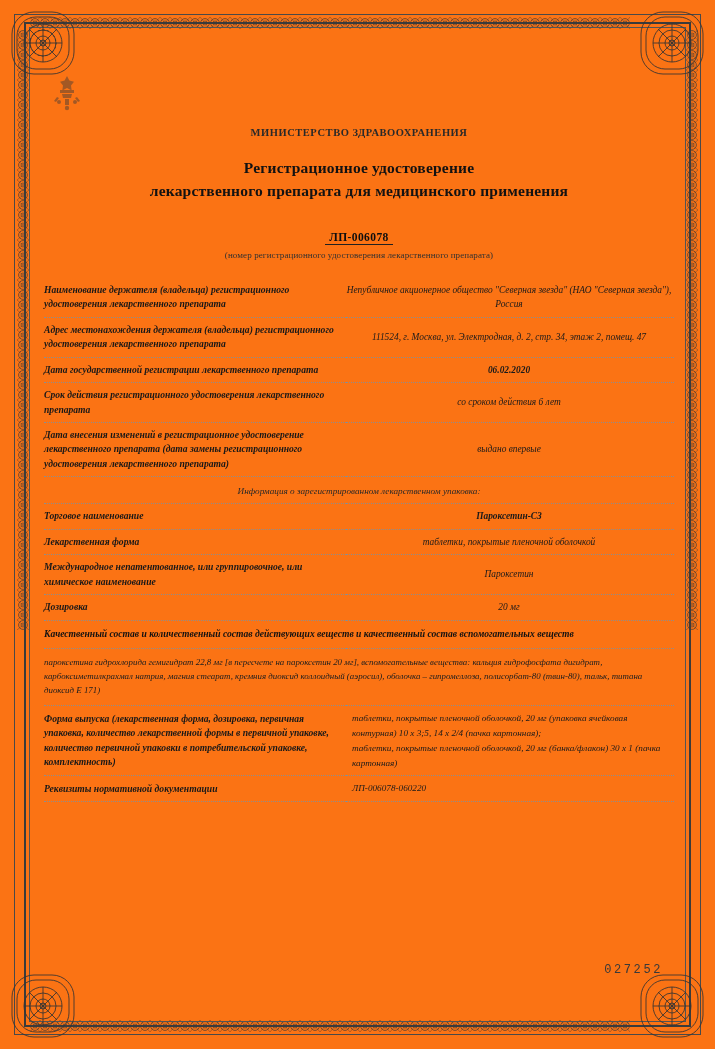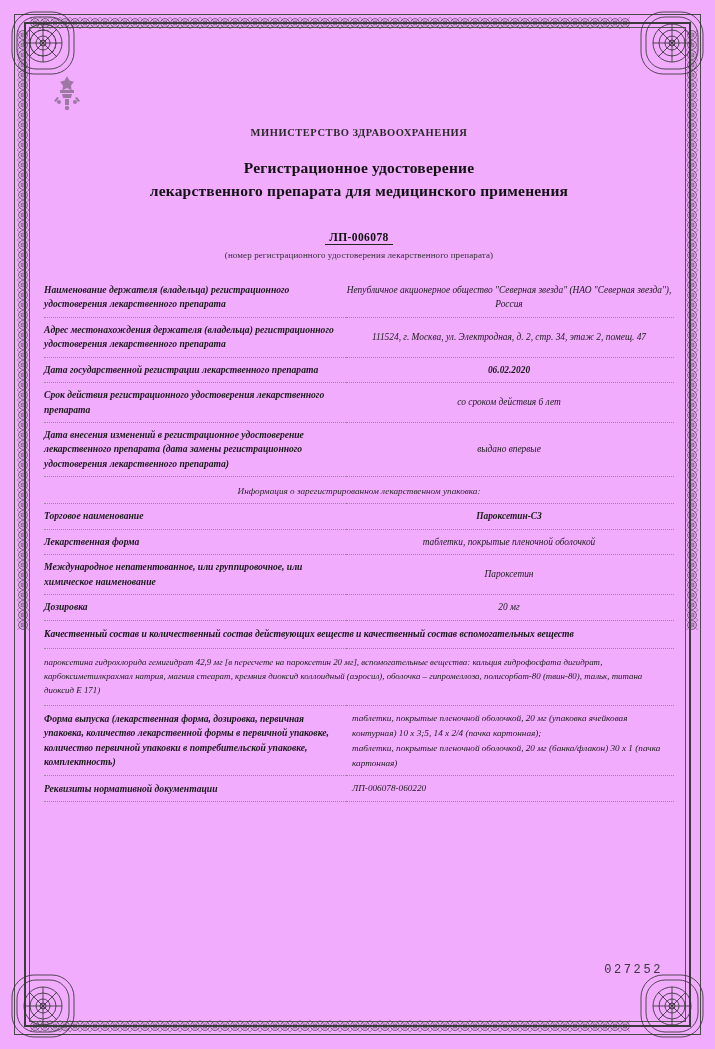--- a/index.html
+++ b/index.html
@@ -8,21 +8,21 @@
     background: #ffffff;
   }
   body {
     font-family: "Liberation Serif", "DejaVu Serif", serif;
   }
   #page {
     position: relative;
     width: 715px;
     height: 1049px;
     overflow: hidden;
-    background: #f0abfc;
+    background: #f97316;
     filter: contrast(1.02);
   }
 
   
   .border-frame {
     position: absolute;
     left: 14px; top: 14px; right: 14px; bottom: 14px;
     border: 1px solid #4a4a4a;
     pointer-events: none;
   }
@@ -344,21 +344,21 @@
         <tr>
           <td class="label">Дозировка</td>
           <td class="value">20 мг</td>
         </tr>
 
         <tr class="fullrow">
           <td colspan="2">Качественный состав и количественный состав действующих веществ и качественный состав вспомогательных веществ</td>
         </tr>
 
         <tr class="composition">
-          <td colspan="2">пароксетина гидрохлорида гемигидрат 42,9 мг [в пересчете на пароксетин 20 мг], вспомогательные вещества: кальция гидрофосфата дигидрат, карбоксиметилкрахмал натрия, магния стеарат, кремния диоксид коллоидный (аэросил), оболочка – гипромеллоза, полисорбат-80 (твин-80), тальк, титана диоксид Е 171)</td>
+          <td colspan="2">пароксетина гидрохлорида гемигидрат 22,8 мг [в пересчете на пароксетин 20 мг], вспомогательные вещества: кальция гидрофосфата дигидрат, карбоксиметилкрахмал натрия, магния стеарат, кремния диоксид коллоидный (аэросил), оболочка – гипромеллоза, полисорбат-80 (твин-80), тальк, титана диоксид Е 171)</td>
         </tr>
 
         <tr>
           <td class="label">Форма выпуска (лекарственная форма, дозировка, первичная упаковка, количество лекарственной формы в первичной упаковке, количество первичной упаковки в потребительской упаковке, комплектность)</td>
           <td class="value left-pack" style="white-space:pre-line;">таблетки, покрытые пленочной оболочкой, 20 мг (упаковка ячейковая контурная) 10 x 3;5, 14 x 2/4 (пачка картонная);
 таблетки, покрытые пленочной оболочкой, 20 мг (банка/флакон) 30 x 1 (пачка картонная)</td>
         </tr>
 
         <tr>
           <td class="label">Реквизиты нормативной документации</td>

